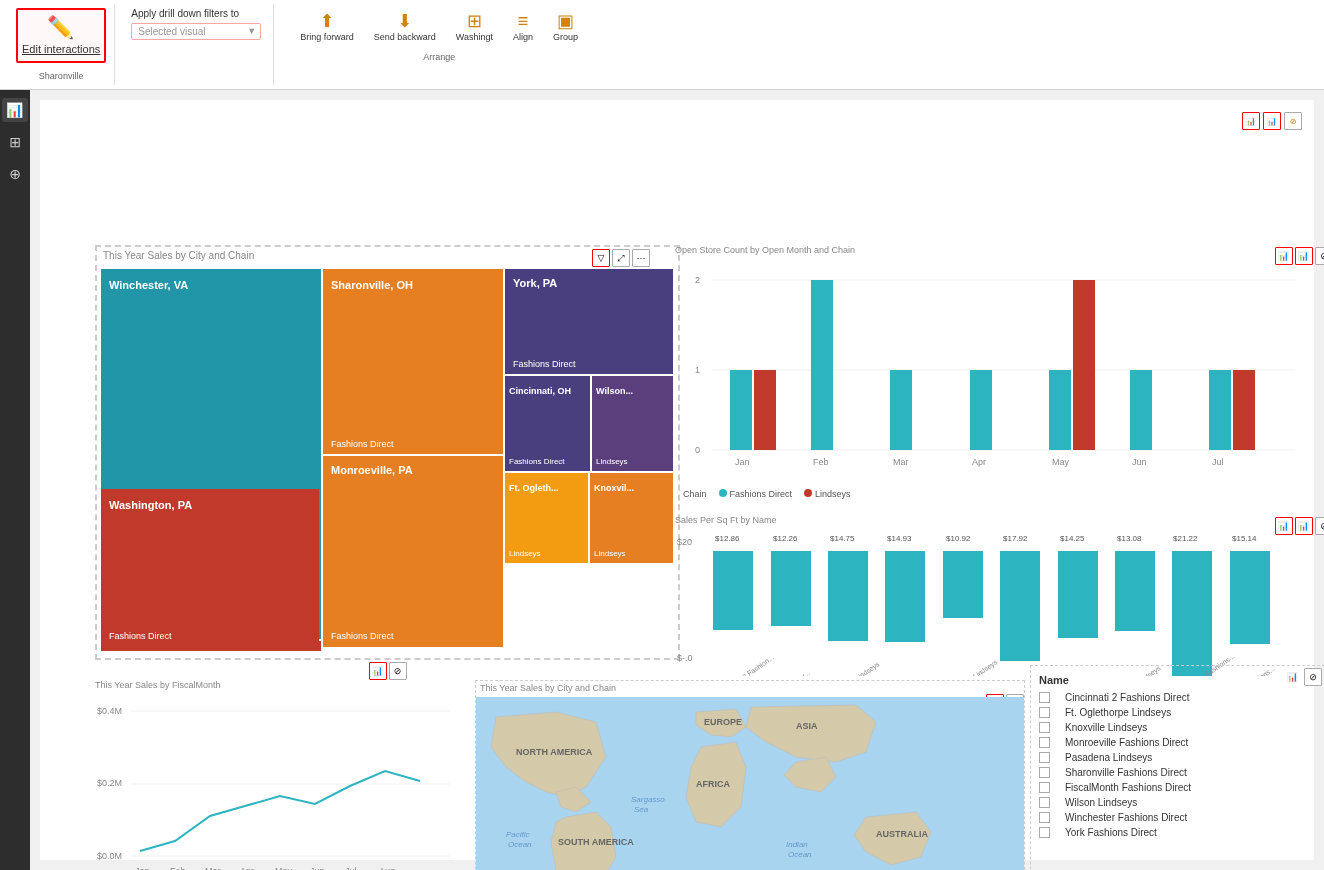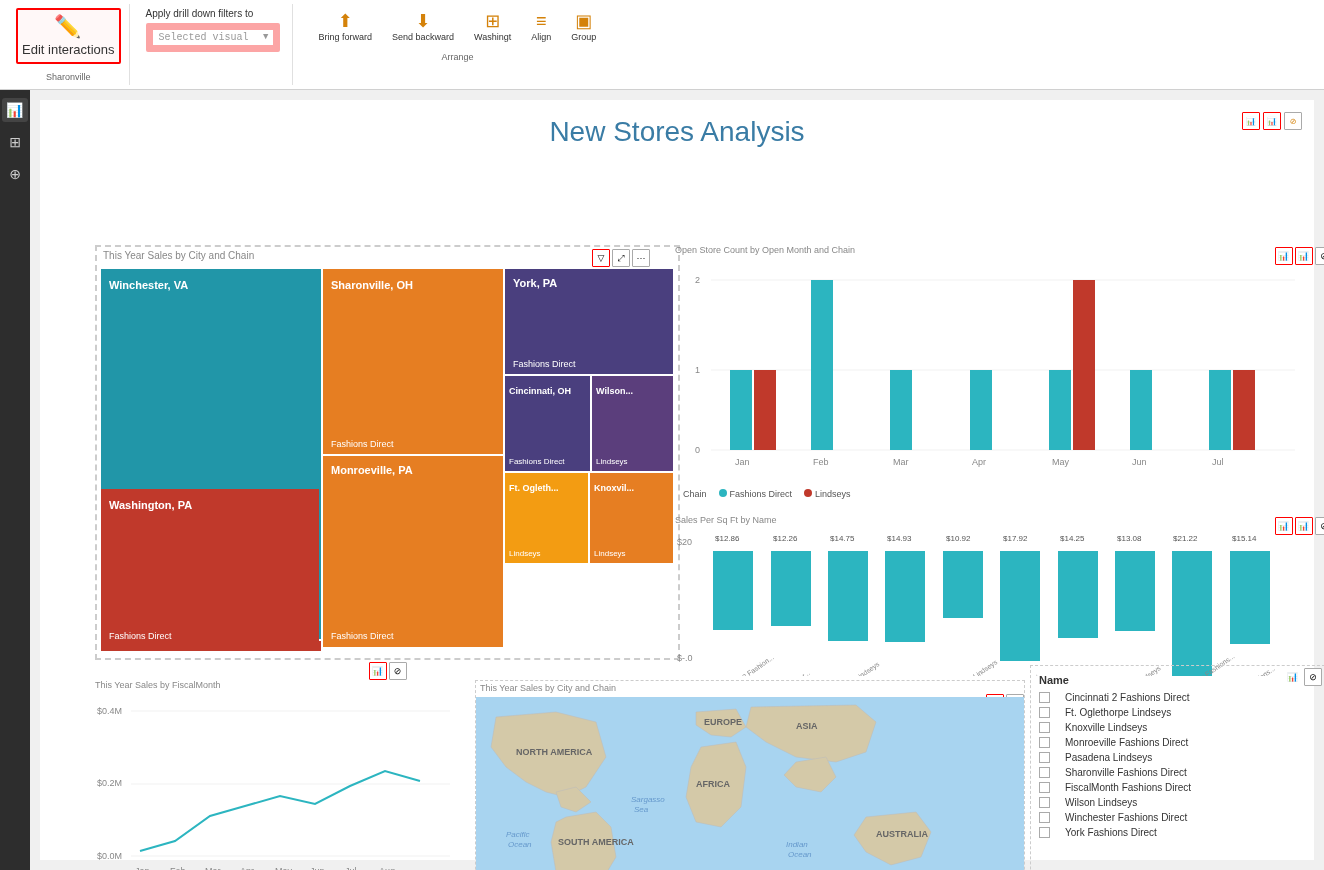--- a/index.html
+++ b/index.html
@@ -32,42 +32,41 @@
       justify-content: center;
       cursor: pointer;
       padding: 4px;
       border: 2px solid red;
       background: #fff8f8;
       border-radius: 2px;
       min-width: 60px;
       height: 58px;
     }
     .toolbar-btn-large .icon { font-size: 22px; color: #555; }
-    .toolbar-btn-large .label { font-size: 13px; color: #333; margin-top: 2px; text-align: left; line-height: 1.2; }
+    .toolbar-btn-large .label { font-size: 11px; color: #333; margin-top: 2px; text-align: left; line-height: 1.2; text-decoration: underline; }
     .toolbar-label { font-size: 9px; color: #666; margin-top: 8px; }
 
     .interactions-group {
       display: flex;
       flex-direction: column;
       gap: 4px;
       padding: 4px 12px;
       border-right: 1px solid #e0e0e0;
     }
     .interactions-label-top { font-size: 10px; color: #333; white-space: nowrap; }
     .selected-visual-dropdown {
-      border: 7px solid #fca5a5;
+      border: 1px solid #fca5a5;
       background: #fff;
       padding: 2px 24px 2px 6px;
       font-size: 10px;
       color: #999;
       border-radius: 2px;
       position: relative;
       cursor: pointer;
       min-width: 130px;
-      font-family: Liberation Mono, monospace;
     }
 
     .arrange-group {
       display: flex;
       flex-direction: column;
       align-items: center;
       padding: 4px 16px;
     }
     .arrange-buttons {
       display: flex;
@@ -275,21 +274,20 @@
 
 <div class="left-sidebar">
   <span class="sidebar-icon active">📊</span>
   <span class="sidebar-icon">⊞</span>
   <span class="sidebar-icon">⊕</span>
 </div>
 
 <div class="main-area">
   <div class="report-canvas">
 
-    <h1 class="page-title">New Stores Analysis</h1>
 
     <div style="position:absolute;top:12px;right:12px;display:flex;gap:3px;">
       <div class="visual-ctrl-btn">📊</div>
       <div class="visual-ctrl-btn">📊</div>
       <div class="visual-ctrl-btn no-border">⊘</div>
     </div>
 
     <div class="treemap-container">
       <div class="treemap-title">This Year Sales by City and Chain</div>
 

